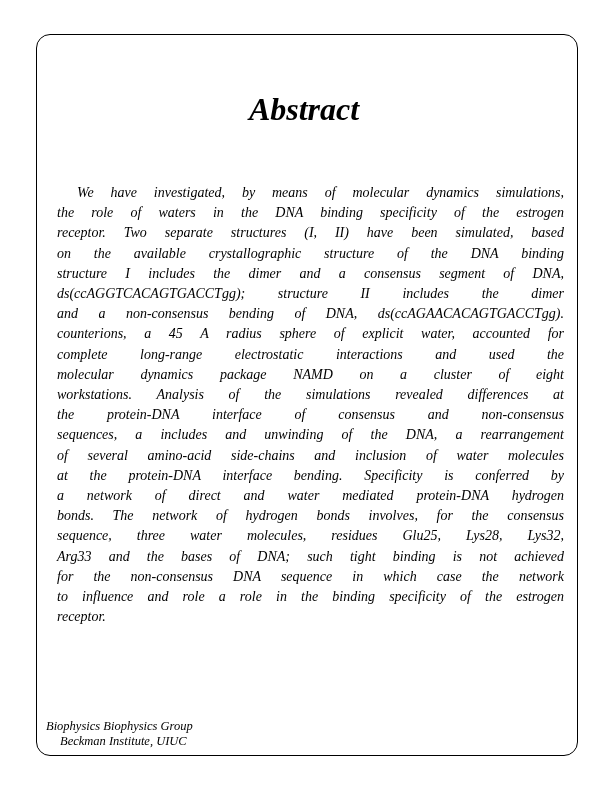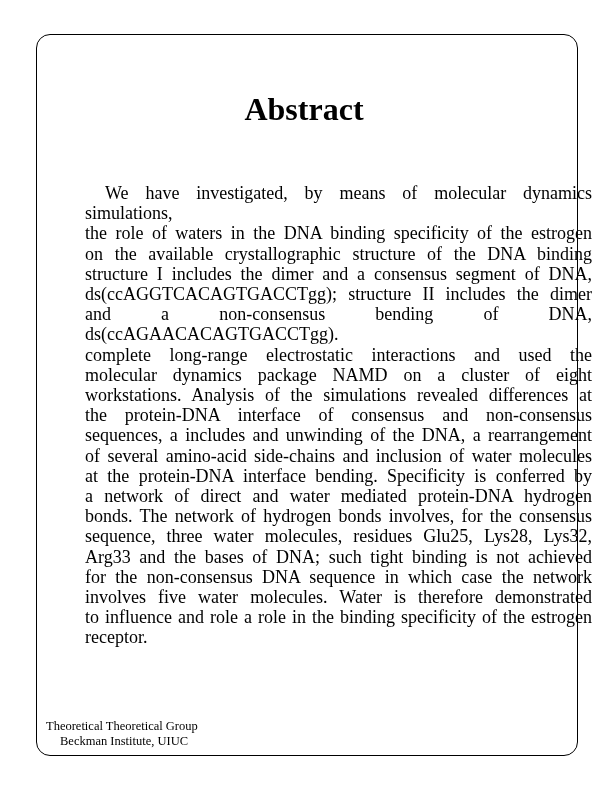--- a/index.html
+++ b/index.html
@@ -8,20 +8,21 @@
     background: #ffffff;
   }
   .page {
     position: relative;
     width: 608px;
     height: 792px;
     background: #ffffff;
     font-family: "Liberation Serif", serif;
     color: #000000;
     overflow: hidden;
+    font-style: italic;
   }
   .frame {
     position: absolute;
     left: 36px;
     top: 34px;
     width: 542px;
     height: 722px;
     border: 1.5px solid #000000;
     border-radius: 14px;
     box-sizing: border-box;
@@ -38,23 +39,22 @@
     font-size: 32px;
     line-height: 1.1;
     color: #000000;
   }
   .body-text {
     position: absolute;
     left: 57px;
     top: 183px;
     width: 507px;
     font-family: "Liberation Serif", serif;
-    font-size: 18px;
+    font-size: 14px;
     color: #000000;
-    margin-left: 28px;
   }
   .line {
     line-height: 20.2px;
     text-align: justify;
     text-align-last: justify;
   }
   .line.indent {
     text-indent: 20px;
   }
   .line.last {
@@ -77,38 +77,39 @@
 <body>
 
 <div class="page">
   <div class="frame"></div>
 
   <h1 class="title">Abstract</h1>
 
   <div class="body-text">
     <div class="line indent">We have investigated, by means of molecular dynamics simulations,</div>
     <div class="line">the role of waters in the DNA binding specificity of the estrogen</div>
+    <div class="line">receptor. Two separate structures (I, II) have been simulated, based</div>
     <div class="line">on the available crystallographic structure of the DNA binding</div>
     <div class="line">structure I includes the dimer and a consensus segment of DNA,</div>
     <div class="line">ds(ccAGGTCACAGTGACCTgg); structure II includes the dimer</div>
     <div class="line">and a non-consensus bending of DNA, ds(ccAGAACACAGTGACCTgg).</div>
+    <div class="line">counterions, a 45 A radius sphere of explicit water, accounted for</div>
     <div class="line">complete long-range electrostatic interactions and used the</div>
     <div class="line">molecular dynamics package NAMD on a cluster of eight</div>
     <div class="line">workstations. Analysis of the simulations revealed differences at</div>
     <div class="line">the protein-DNA interface of consensus and non-consensus</div>
     <div class="line">sequences, a includes and unwinding of the DNA, a rearrangement</div>
     <div class="line">of several amino-acid side-chains and inclusion of water molecules</div>
     <div class="line">at the protein-DNA interface bending. Specificity is conferred by</div>
     <div class="line">a network of direct and water mediated protein-DNA hydrogen</div>
     <div class="line">bonds. The network of hydrogen bonds involves, for the consensus</div>
     <div class="line">sequence, three water molecules, residues Glu25, Lys28, Lys32,</div>
     <div class="line">Arg33 and the bases of DNA; such tight binding is not achieved</div>
     <div class="line">for the non-consensus DNA sequence in which case the network</div>
-    <div class="line">involves five water molecules. Water is therefore demonstrated</div>
     <div class="line">to influence and role a role in the binding specificity of the estrogen</div>
     <div class="line last">receptor.</div>
   </div>
 
   <div class="footer">
-    <div class="footer-line1">Theoretical Theoretical Group</div>
+    <div class="footer-line1">Biophysics Biophysics Group</div>
     <div class="footer-line2">Beckman Institute, UIUC</div>
   </div>
 </div>
 
 </body></html>

